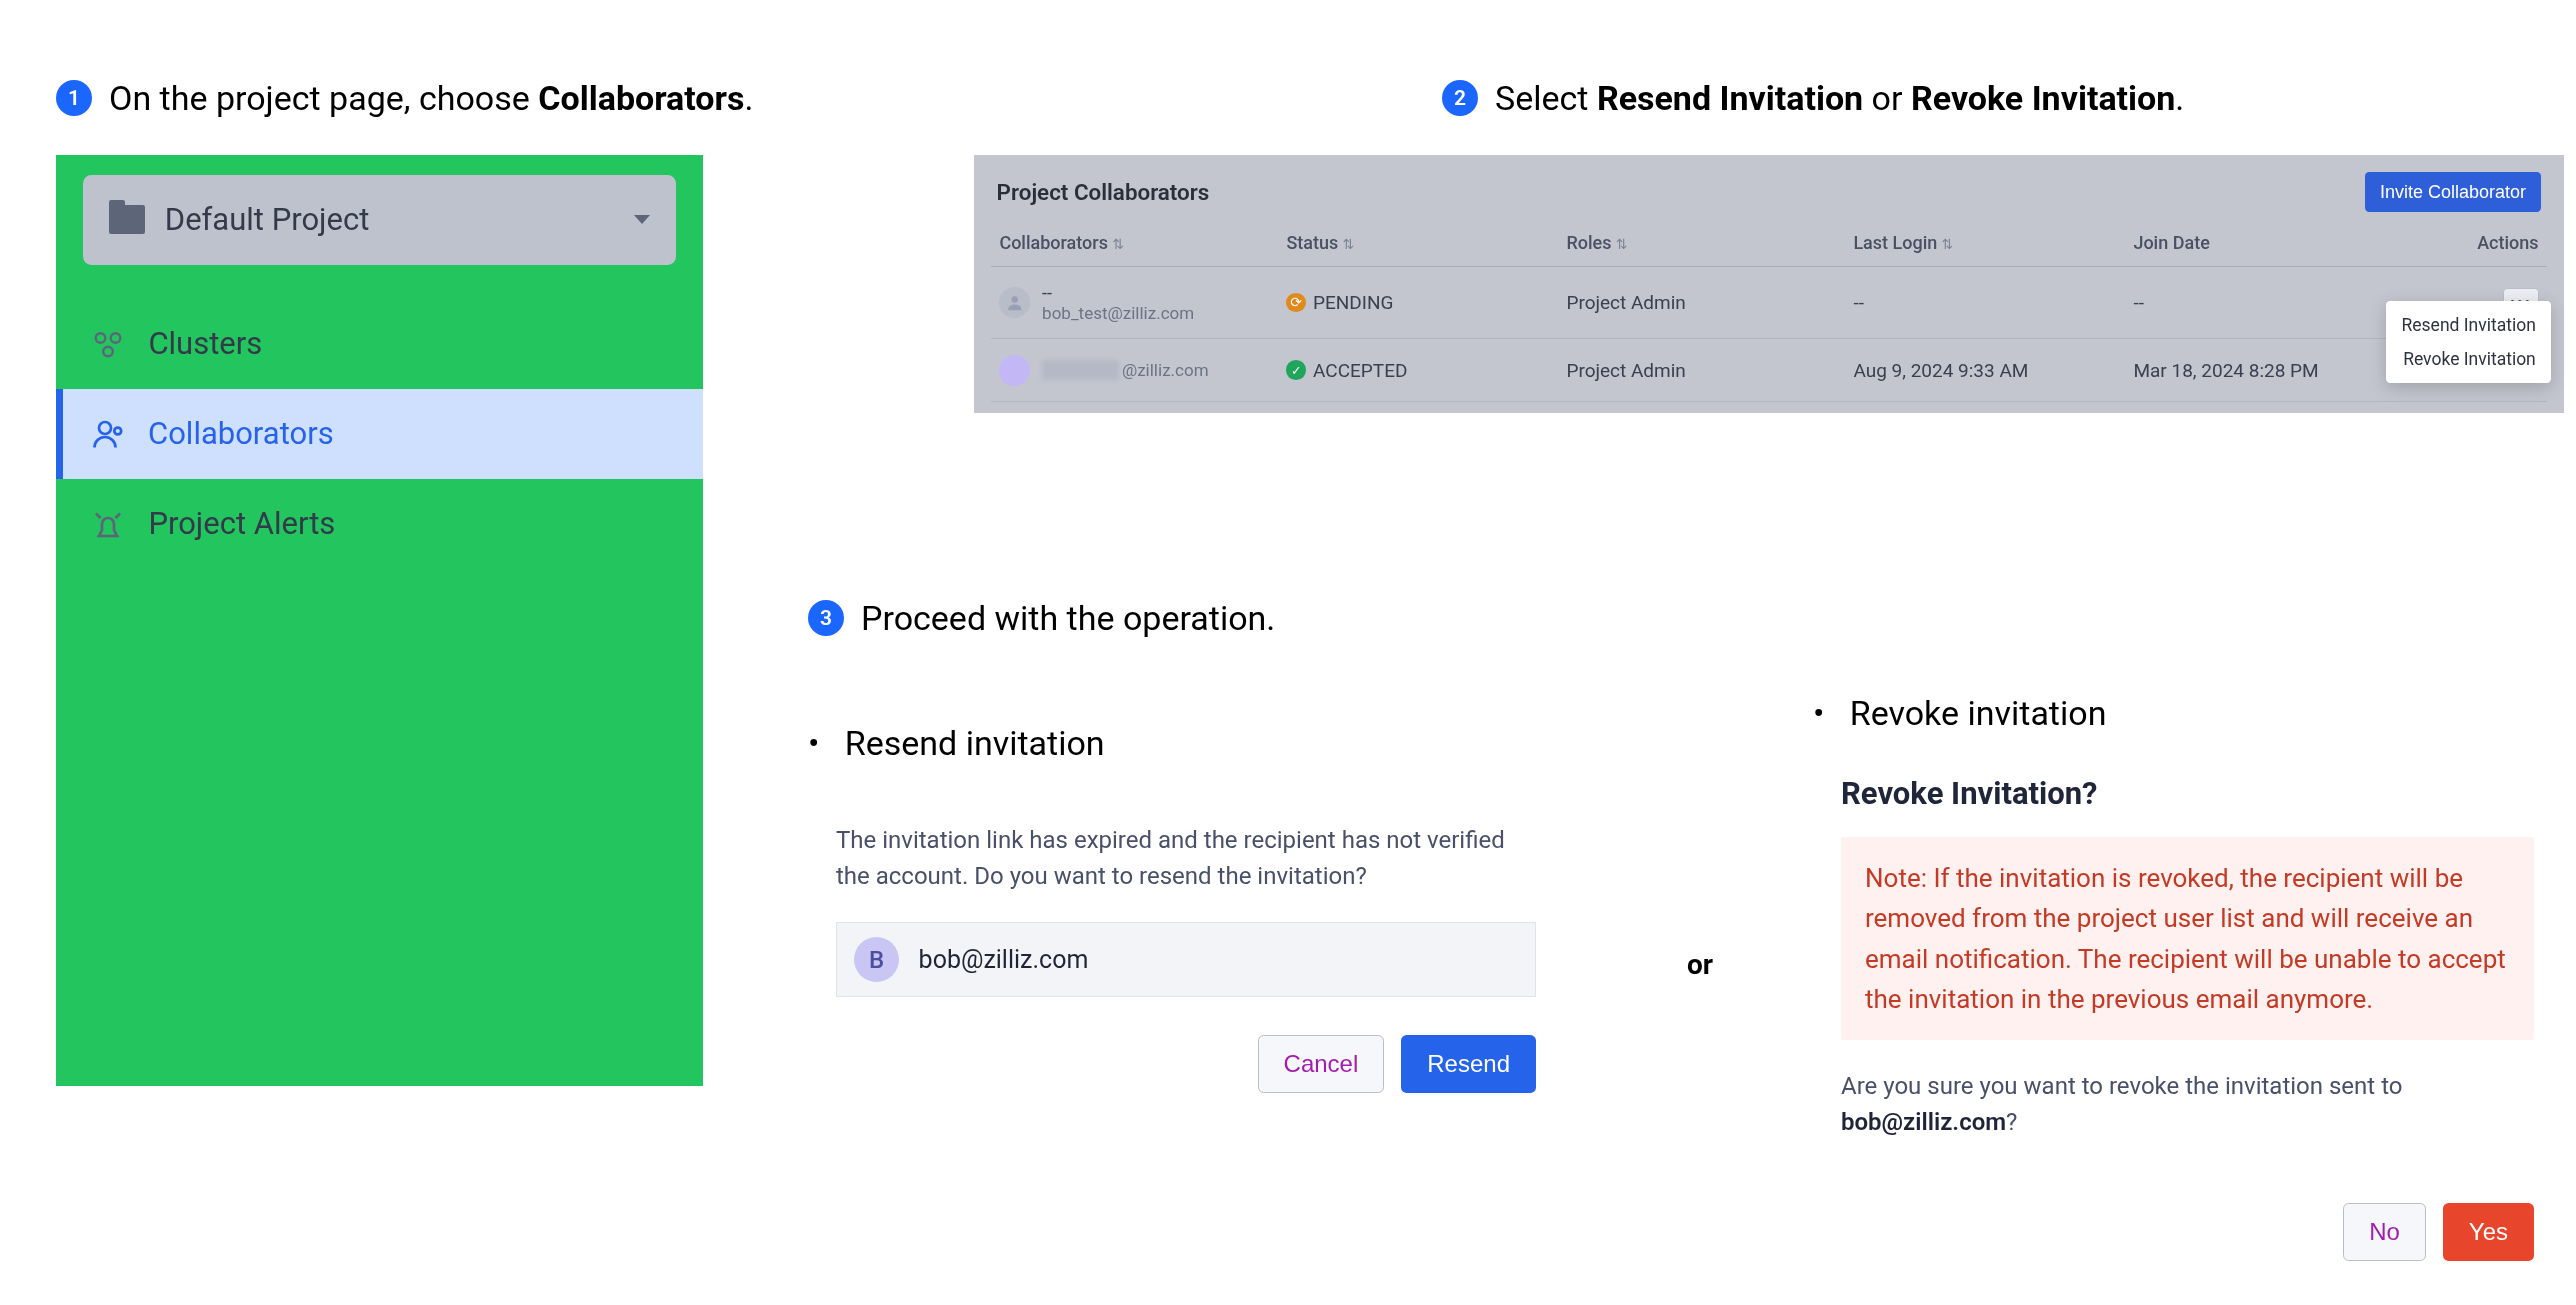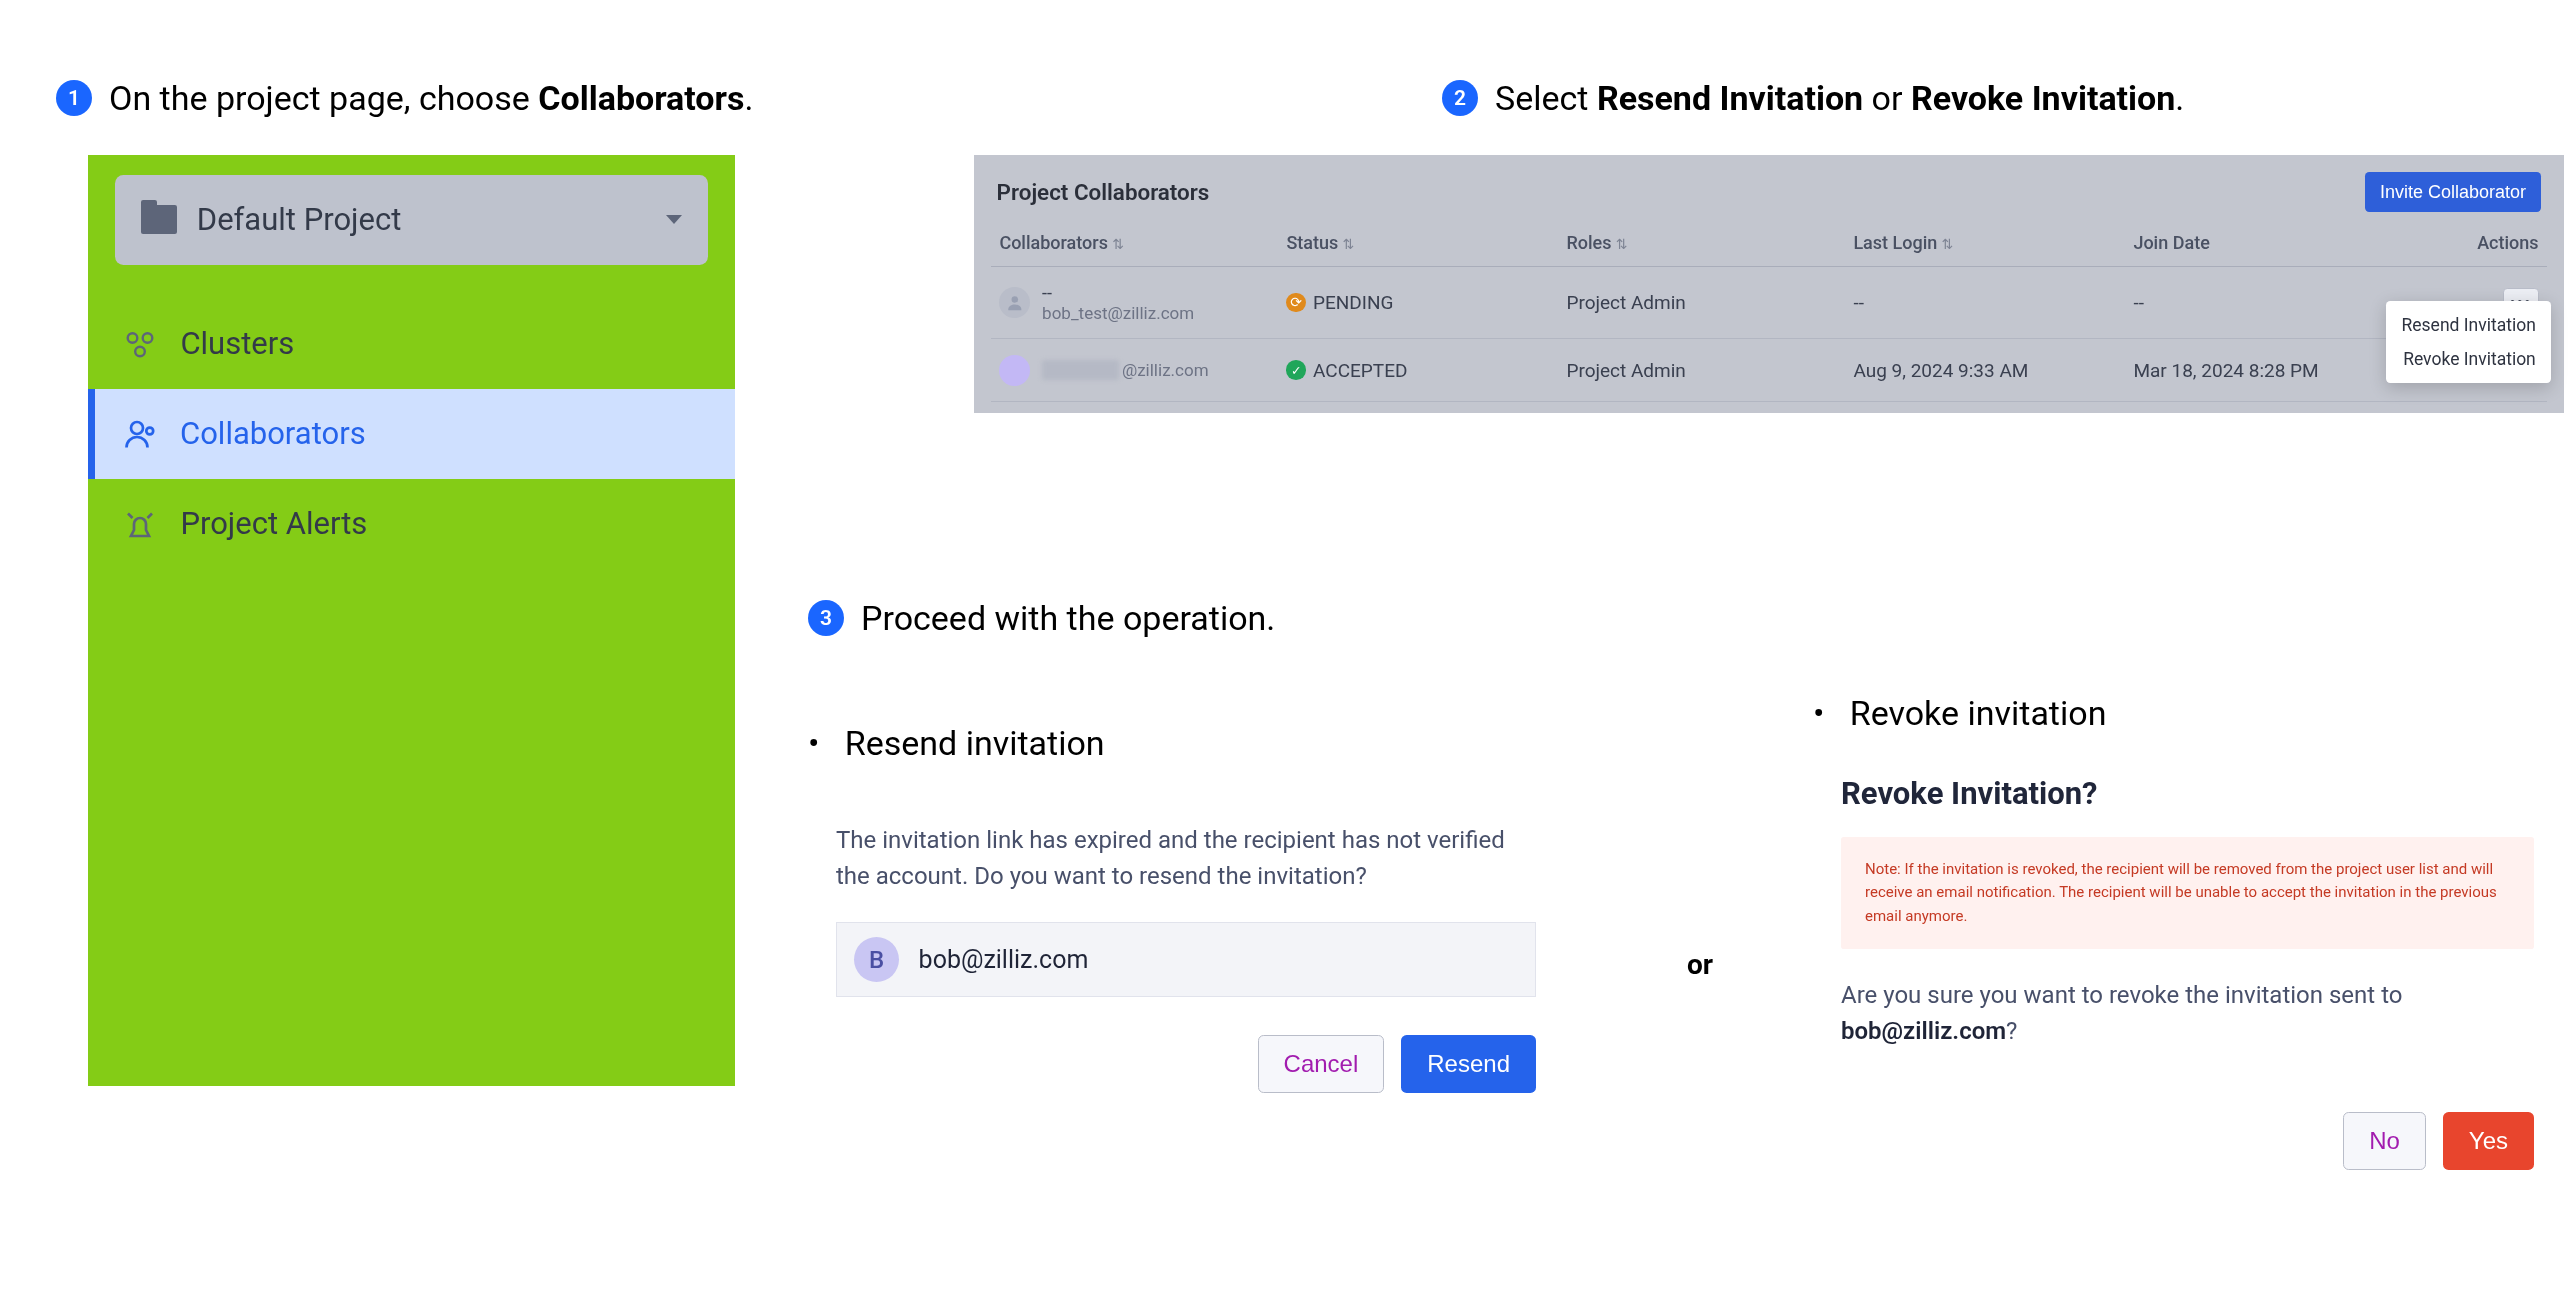--- a/index.html
+++ b/index.html
@@ -16,25 +16,24 @@
     width: 36px; height: 36px; border-radius: 50%;
     background: #1a66ff; color: #fff; font-weight: 600;
     display: flex; align-items: center; justify-content: center;
     font-size: 21px;
   }
   .step-text { font-size: 34px; color: #000; }
   .step-text b { font-weight: 700; }
 
   
   .sidebar {
-    background: #84cc16;
+    background: #22c55e;
     width: 647px;
     padding: 19.6px 0 0 0;
     height: 931px;
-    margin-left: 32px;
   }
   .project-select {
     margin: 0 26.6px 34px 26.6px;
     background: #bec2cd;
     border-radius: 8.4px;
     height: 90px;
     display: flex; align-items: center;
     padding: 0 26.6px;
     gap: 19.6px;
   }
@@ -153,21 +152,21 @@
   }
   .btn {
     padding: 14px 25px; border-radius: 5.6px; font-size: 24px;
     cursor: pointer; border: 0.7px solid transparent;
   }
   .btn.secondary { background: #f6f7fb; border-color: #b9bdc9; color: #a21caf; }
   .btn.primary   { background: #2563eb; color: #fff; }
   .btn.danger    { background: #e8452d; color: #fff; }
   .warn-box {
     background: #fff1ef; color: #c53a24;
-    padding: 21px 24px; font-size: 15px; line-height: 1.55;
+    padding: 21px 24px; font-size: 26px; line-height: 1.55;
     border-radius: 2.8px;
   }
   .or-label { font-size: 28px; font-weight: 700; color: #000; }
 
   
   .canvas { position: relative; width: 2576px; height: 1306px; }
   .abs { position: absolute; }
 </style>
 </head>
 <body>

